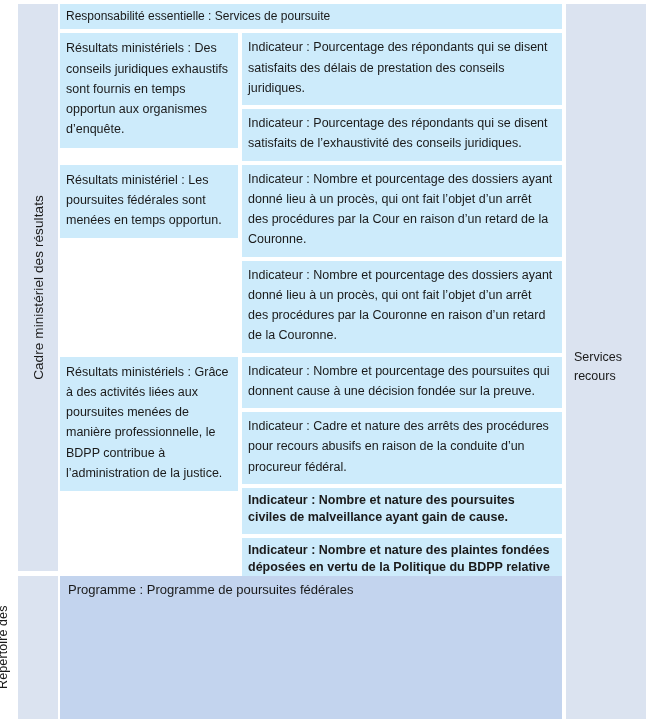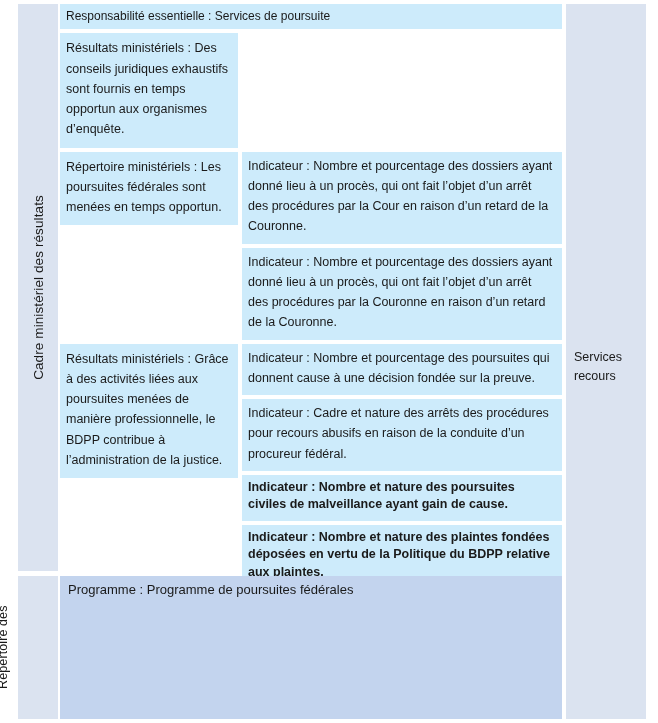--- a/index.html
+++ b/index.html
@@ -150,24 +150,28 @@
     <span class="vtext">Répertoire des</span>
     <span class="vtext">programmes</span>
   </div>
 
   <div id="main">
 
     <div class="banner">Responsabilité essentielle : Services de poursuite</div>
 
     <div class="row">
       <div class="col-result">Résultats ministériels : Des conseils juridiques exhaustifs sont fournis en temps opportun aux organismes d’enquête.</div>
+      <div class="col-indicators">
+        <div class="ind">Indicateur : Pourcentage des répondants qui se disent satisfaits des délais de prestation des conseils juridiques.</div>
+        <div class="ind">Indicateur : Pourcentage des répondants qui se disent satisfaits de l’exhaustivité des conseils juridiques.</div>
+      </div>
     </div>
 
     <div class="row">
-      <div class="col-result">Répertoire ministériels : Les poursuites fédérales sont menées en temps opportun.</div>
+      <div class="col-result">Résultats ministériel : Les poursuites fédérales sont menées en temps opportun.</div>
       <div class="col-indicators">
         <div class="ind">Indicateur : Nombre et pourcentage des dossiers ayant donné lieu à un procès, qui ont fait l’objet d’un arrêt des procédures par la Cour en raison d’un retard de la Couronne.</div>
         <div class="ind">Indicateur : Nombre et pourcentage des dossiers ayant donné lieu à un procès, qui ont fait l’objet d’un arrêt des procédures par la Couronne en raison d’un retard de la Couronne.</div>
       </div>
     </div>
 
     <div class="row">
       <div class="col-result">Résultats ministériels : Grâce à des activités liées aux poursuites menées de manière professionnelle, le BDPP contribue à l’administration de la justice.</div>
       <div class="col-indicators">
         <div class="ind">Indicateur : Nombre et pourcentage des poursuites qui donnent cause à une décision fondée sur la preuve.</div>

